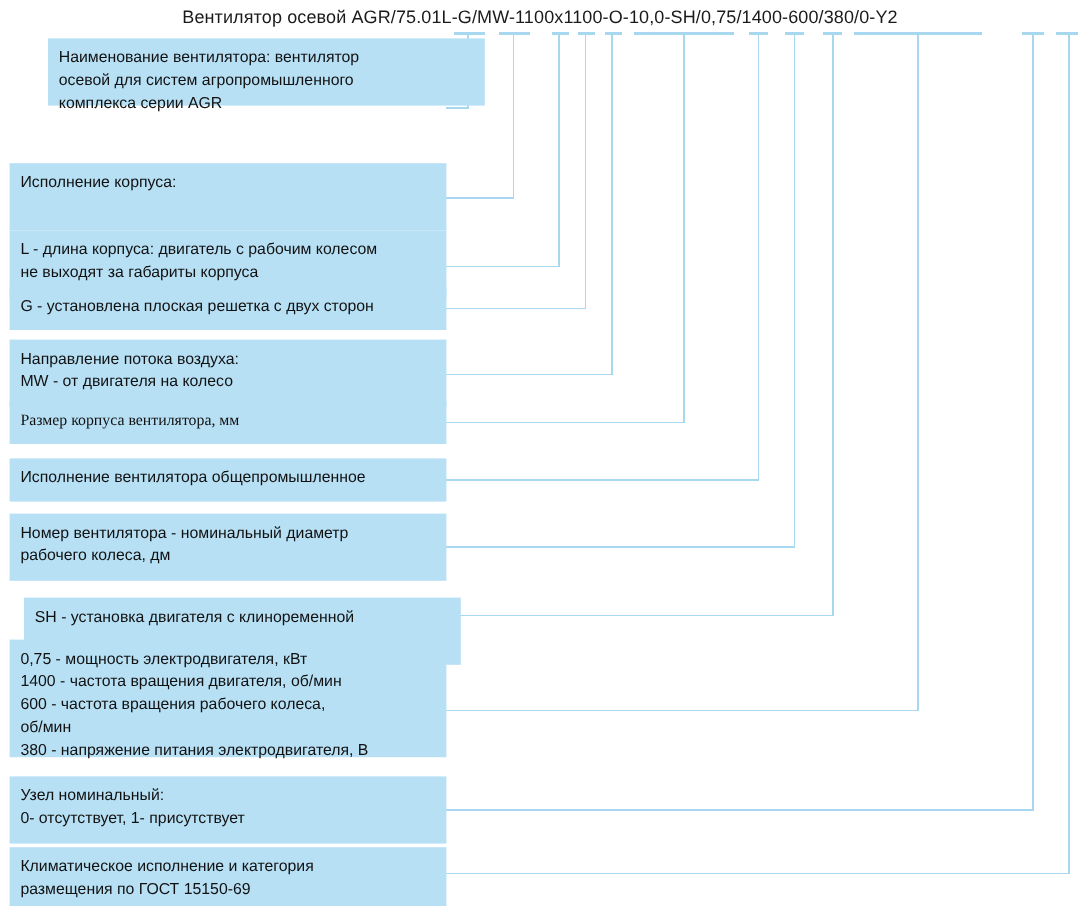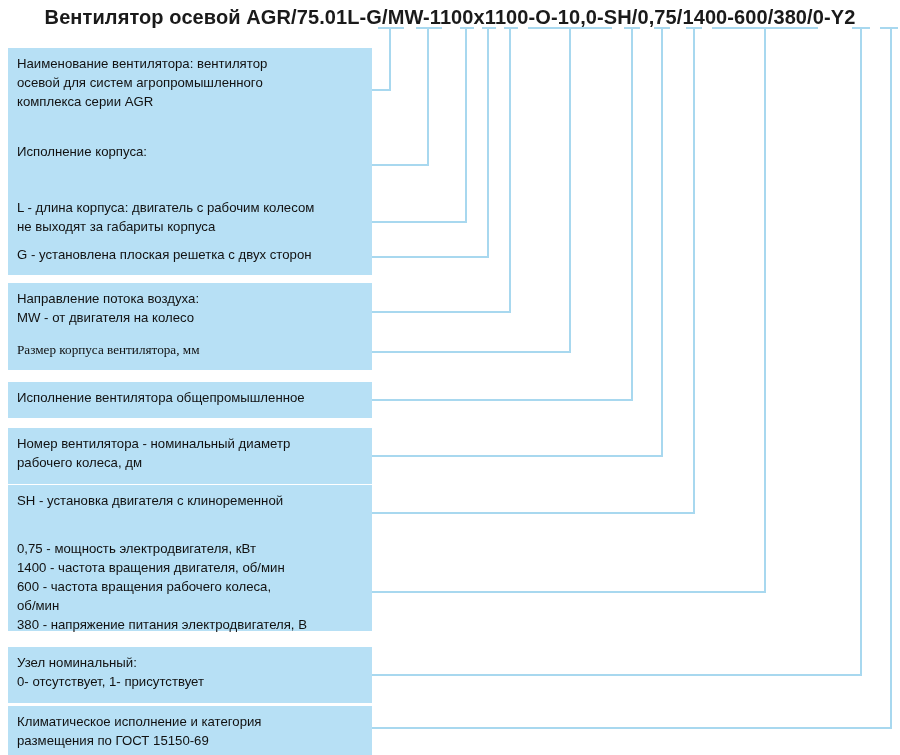--- a/index.html
+++ b/index.html
@@ -23,22 +23,22 @@
     width: 900px;
     height: 755px;
   }
 
   #title {
     position: absolute;
     left: 0;
     top: 6px;
     width: 900px;
     text-align: center;
-    font-size: 20px;
-    font-weight: bold;
+    font-size: 15px;
+    font-weight: normal;
     letter-spacing: 0.1px;
     white-space: nowrap;
     color: #1a1a1a;
   }
 
   
   #wires {
     position: absolute;
     left: 0;
     top: 0;
@@ -103,21 +103,21 @@
       <path d="M372,513 L694,513 L694,29"></path>
 
       <path d="M372,592 L765,592 L765,29"></path>
 
       <path d="M372,675 L861,675 L861,29"></path>
 
       <path d="M372,728 L891,728 L891,29"></path>
     </g>
   </svg>
 
-  <div class="box" style="top:48px;height:94px;">
+  <div class="box" style="top:32px;height:56px;margin-left:32px;">
     <span>Наименование вентилятора: вентилятор</span>
     <span>осевой для систем агропромышленного</span>
     <span>комплекса серии AGR</span>
   </div>
 
   <div class="box" style="top:136px;height:56px;">
     <span>Исполнение корпуса:</span>
   </div>
 
   <div class="box" style="top:192px;height:56px;">
@@ -140,21 +140,21 @@
 
   <div class="box" style="top:382px;height:36px;">
     <span>Исполнение вентилятора общепромышленное</span>
   </div>
 
   <div class="box" style="top:428px;height:56px;">
     <span>Номер вентилятора - номинальный диаметр</span>
     <span>рабочего колеса, дм</span>
   </div>
 
-  <div class="box" style="top:485px;height:56px;">
+  <div class="box" style="top:498px;height:56px;margin-left:12px;">
     <span>SH - установка двигателя с клиноременной</span>
   </div>
 
   <div class="box" style="top:533px;height:98px;">
     <span>0,75 - мощность электродвигателя, кВт</span>
     <span>1400 - частота вращения двигателя, об/мин</span>
     <span>600 - частота вращения рабочего колеса,</span>
     <span>об/мин</span>
     <span>380 - напряжение питания электродвигателя, В</span>
   </div>

